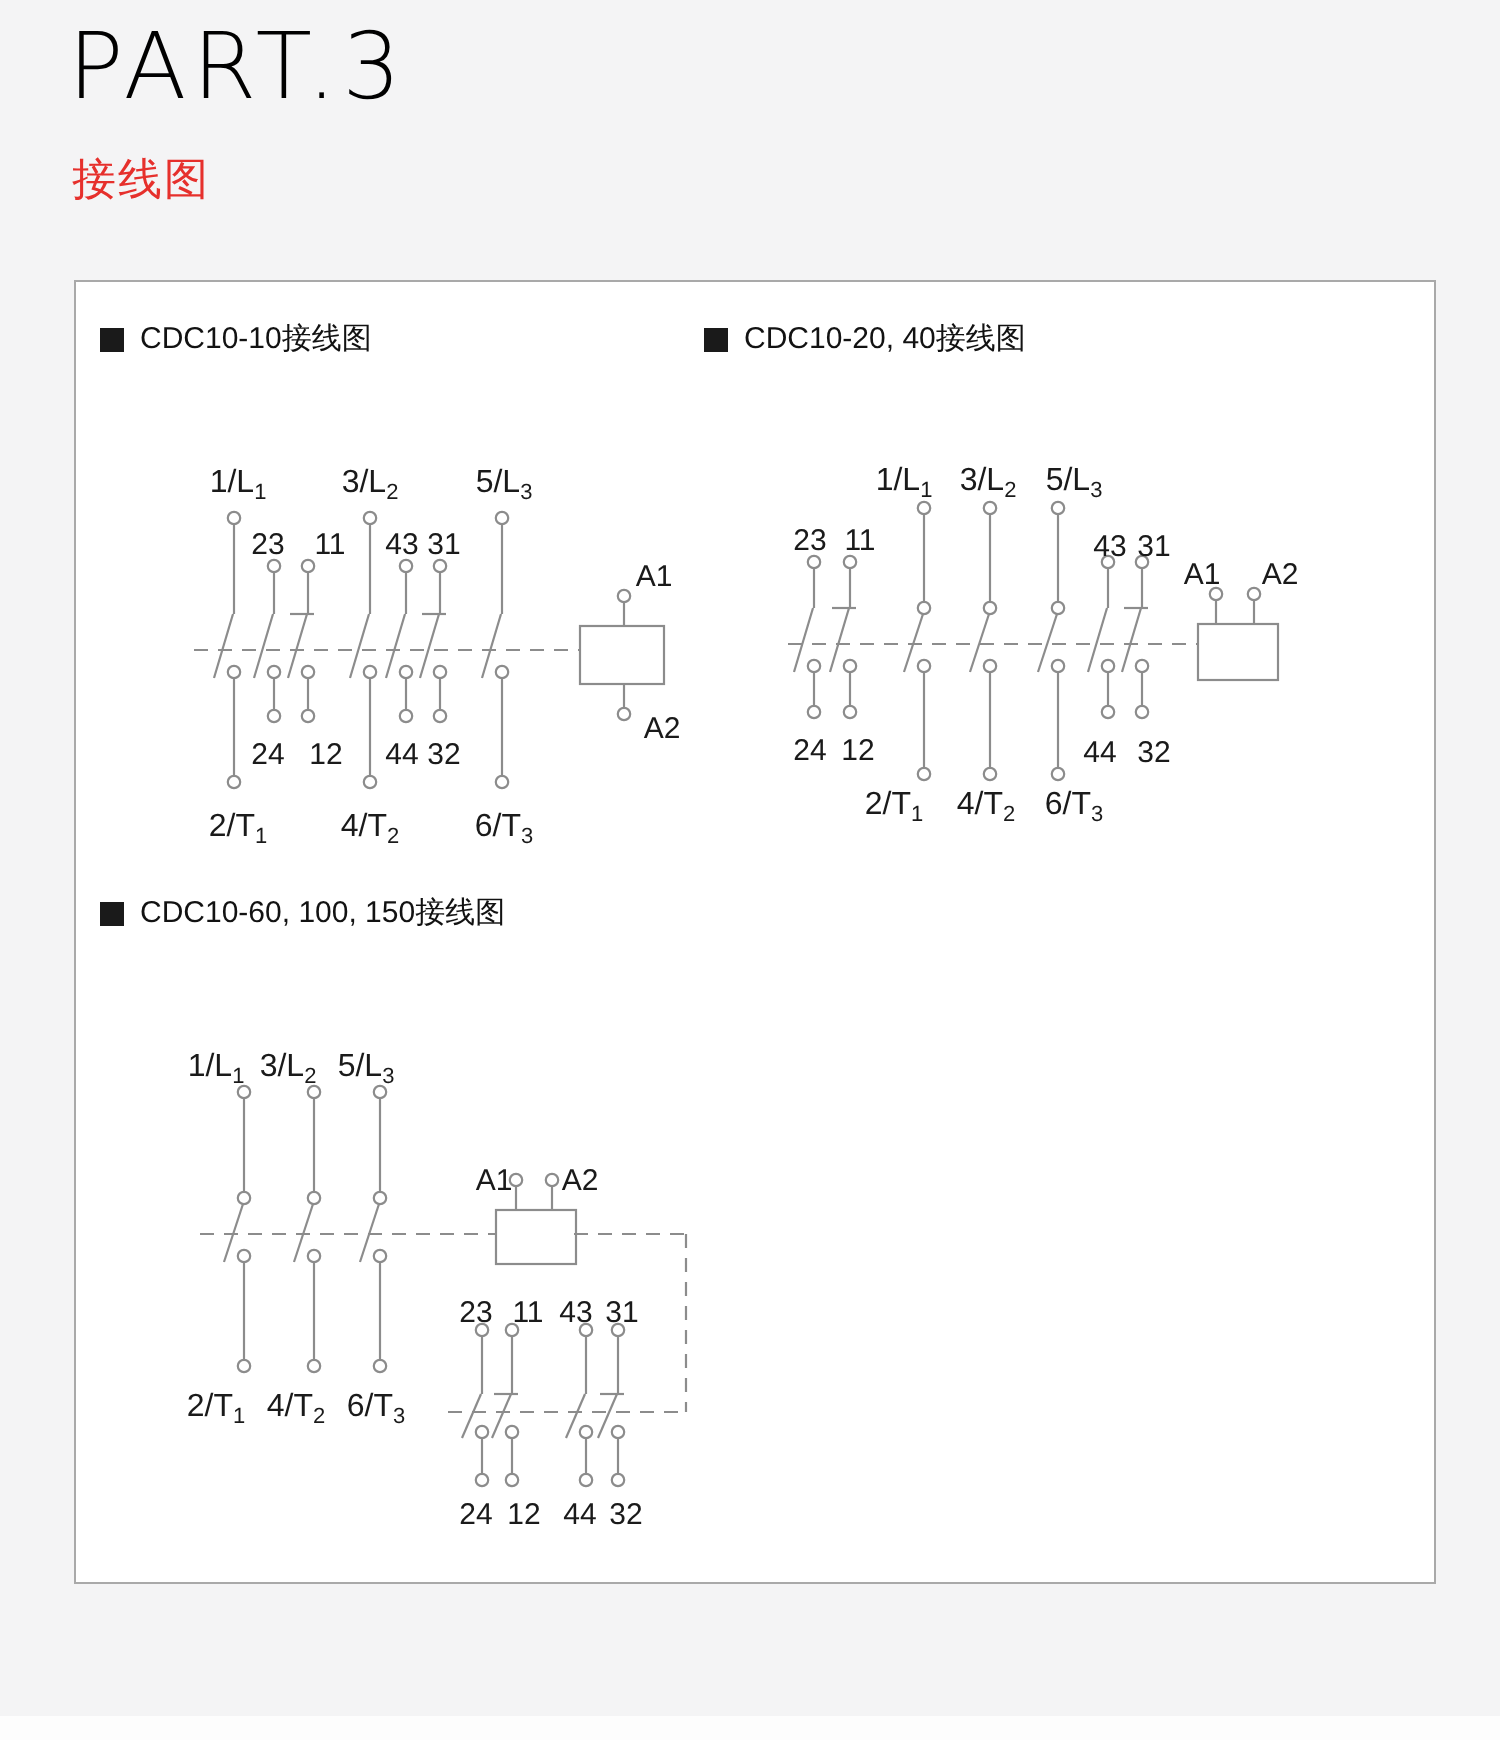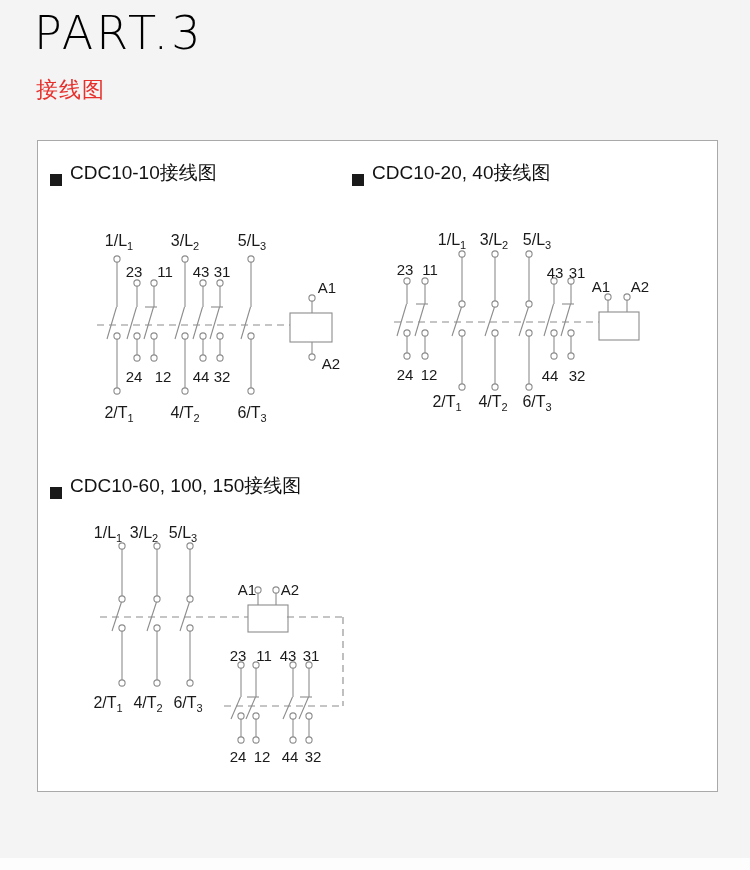--- a/index.html
+++ b/index.html
@@ -16,29 +16,29 @@
   }
   .page-subtitle{
     position:absolute;left:36px;top:63px;
     font-size:22px;color:#e6302c;letter-spacing:1px;margin-top:12px;
   }
   .panel{
     position:absolute;left:37px;top:140px;width:681px;height:652px;
     background:#ffffff;border:1px solid #a9a9a9;box-sizing:border-box;
   }
   .section-title{
-    position:absolute;display:flex;align-items:flex-end;
-    font-size:19px;color:#121212;white-space:nowrap;
+    position:absolute;display:flex;align-items:center;
+    font-size:15px;color:#121212;white-space:nowrap;
   }
   .section-title .bullet{
     width:12px;height:12px;background:#1a1a1a;flex:0 0 auto;margin-right:8px;
   }
   #st1{left:50px;top:160px;}
   #st2{left:352px;top:160px;}
-  #st3{left:50px;top:473px;}
+  #st3{left:50px;top:447px;}
   #schematic{position:absolute;left:0;top:0;}
   .bottom-strip{
     position:absolute;left:0;top:858px;width:750px;height:12px;background:#fdfdfd;
   }
 </style>
 </head>
 <body>
 
 <div class="page-title">PART.3</div>
 <div class="page-subtitle">接线图</div>

